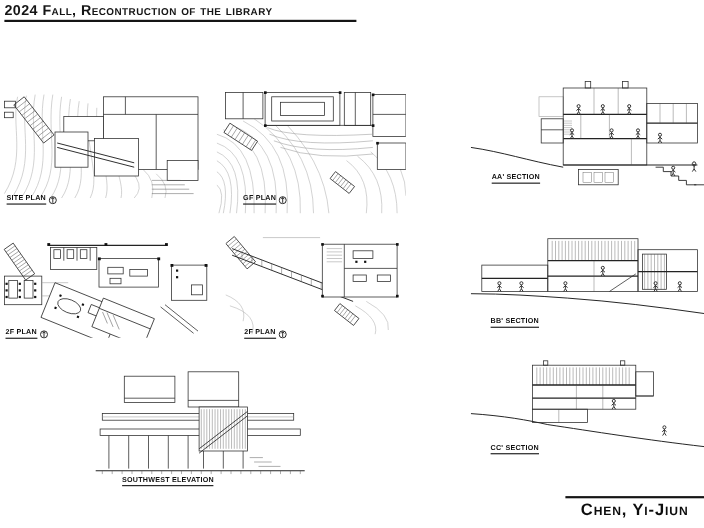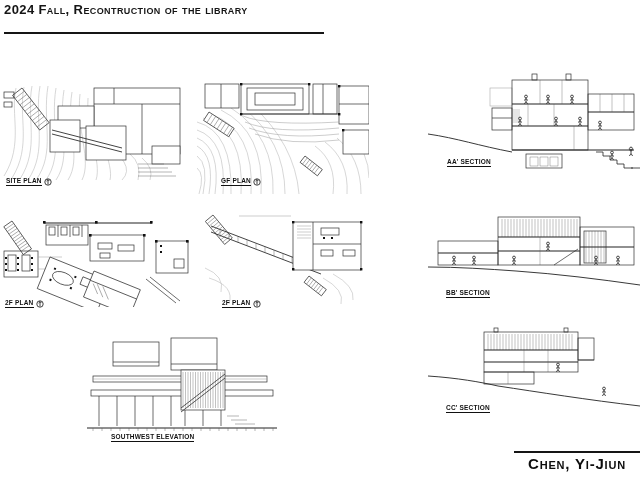--- a/index.html
+++ b/index.html
@@ -2,21 +2,21 @@
 <html><head>
 <meta charset="utf-8">
 <style>
   * { margin:0; padding:0; box-sizing:border-box; }
   html,body { width:640px; height:480px; }
   body { font-family:"Liberation Sans", sans-serif; background:#e8e8e8; }
   .sheet { position:relative; width:640px; height:480px; background:#ffffff; overflow:hidden; }
 
   .hdr { position:absolute; left:4px; top:2px; }
   .course { font-size:13px; font-weight:bold; font-variant:small-caps; letter-spacing:.4px;
-            color:#151515; border-bottom:2px solid #151515; width:320px; padding-bottom:15px; }
+            color:#151515; border-bottom:2px solid #151515; width:320px; padding-bottom:1px; }
   .ptitle { font-size:22px; font-weight:bold; font-variant:small-caps; letter-spacing:.6px;
             color:#0d0d0d; margin-top:3px; }
 
   figure.drw { position:absolute; }
   figure.drw svg { display:block; }
   .cap { position:absolute; display:flex; align-items:flex-end; gap:2px; }
   .cap-text { font-size:6.5px; font-weight:bold; letter-spacing:.2px; color:#111;
               border-bottom:1px solid #111; padding-bottom:1px; white-space:nowrap; }
   .north { width:8px; height:8px; stroke:#111; fill:none; stroke-width:1; flex:0 0 auto; }
 

